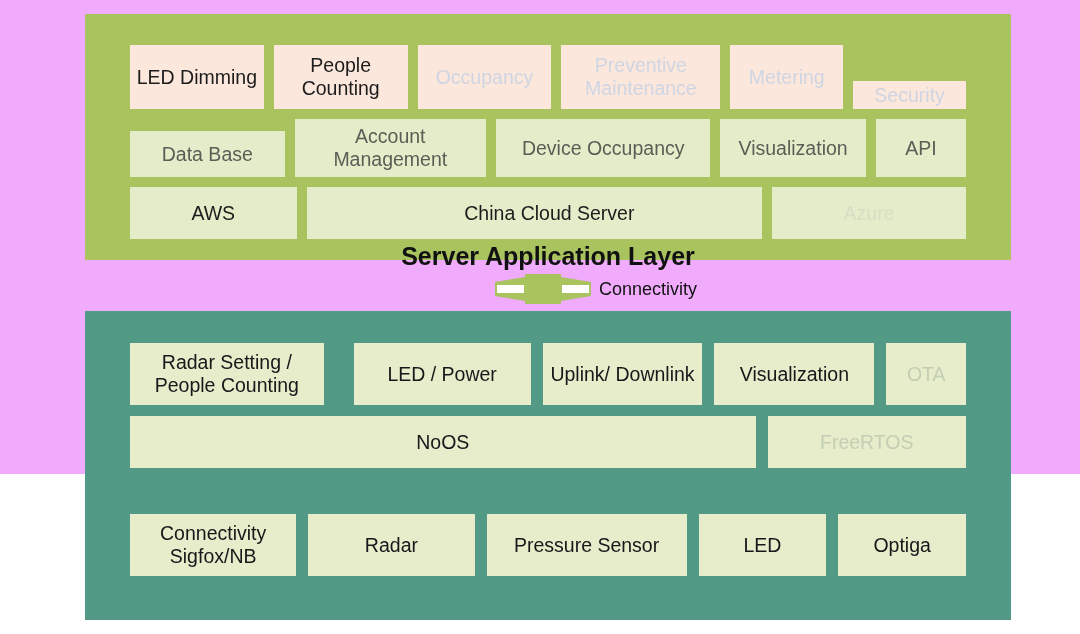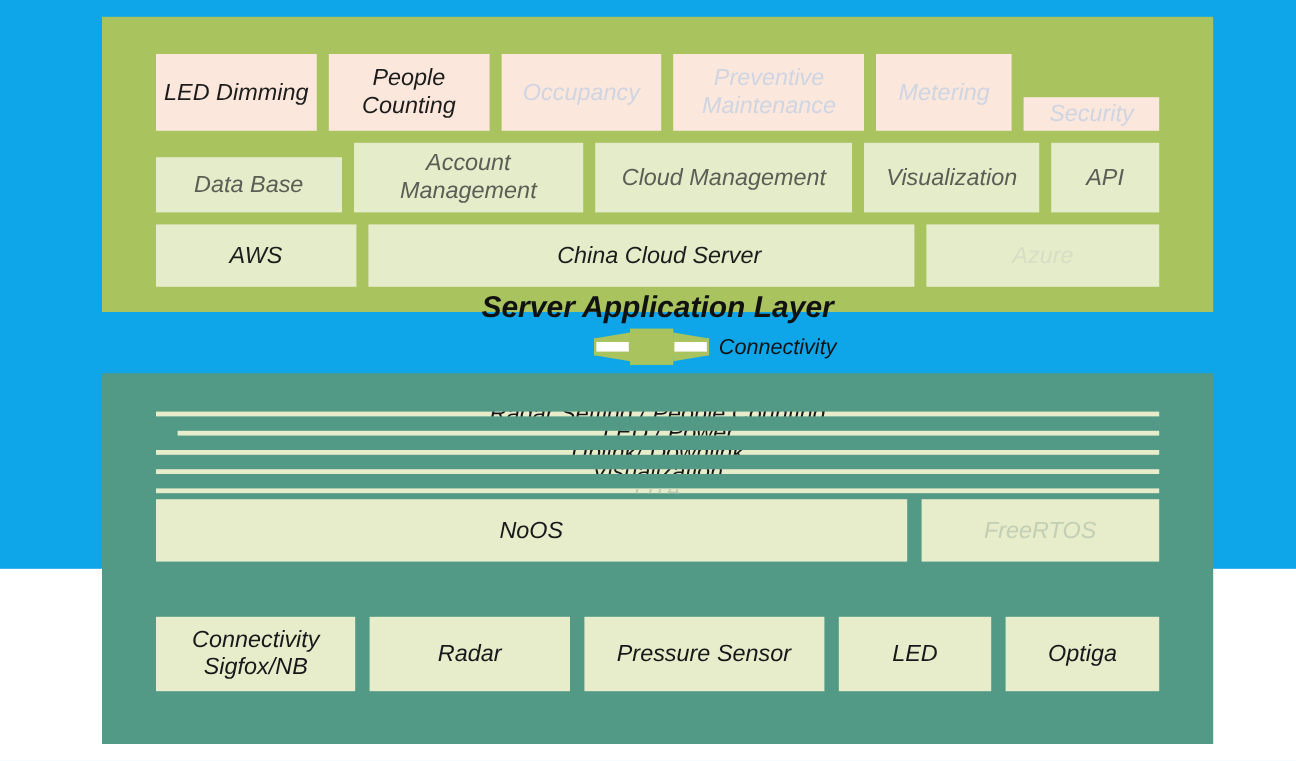--- a/index.html
+++ b/index.html
@@ -12,22 +12,21 @@
     height: 634px;
     font-family: "Liberation Sans", sans-serif;
     overflow: hidden;
     position: relative;
   }
 
   #canvas {
     position: relative;
     width: 1080px;
     height: 474px;
-    background: #0ea5e9;
-    font-style: italic;
+    background: #f0abfc;
   }
 
   
   .panel {
     position: absolute;
     box-sizing: border-box;
   }
   #server-panel {
     left: 85px;
     top: 14px;
@@ -99,21 +98,21 @@
   .box.fw.muted {
     color: #c3cfb4;
   }
 
   
   #row-apps     { top: 31px;  height: 64px; gap: 10px; }
   #row-services { top: 105px; height: 58px; gap: 10px; }
   #row-clouds   { top: 173px; height: 52px; gap: 10px; }
 
   
-  #row-fw-modules { top: 32px;  height: 62px; gap: 12px; flex-direction: column; }
+  #row-fw-modules { top: 32px;  height: 62px; gap: 12px; }
   #row-os         { top: 105px; height: 52px; gap: 12px; }
   #row-hw         { top: 203px; height: 62px; gap: 12px; }
 
   
   .layer-title {
     position: absolute;
     left: 0;
     right: 0;
     text-align: center;
     font-weight: bold;
@@ -158,21 +157,21 @@
         <div class="box app" style="flex: 1.45 1 0px;">People Counting</div>
         <div class="box app muted" style="flex: 1.45 1 0px;">Occupancy</div>
         <div class="box app muted" style="flex: 1.75 1 0px;">Preventive Maintenance</div>
         <div class="box app muted" style="flex: 1.2 1 0px;">Metering</div>
         <div class="box app muted" style="flex: 1.2 1 0px; margin-top: 36px;">Security</div>
       </div>
 
     <div class="row" id="row-services">
         <div class="box svc" style="flex: 1.55 1 0px; margin-top: 12px;">Data Base</div>
         <div class="box svc" style="flex: 1.95 1 0px;">Account Management</div>
-        <div class="box svc" style="flex: 2.2 1 0px;">Cloud Management</div>
+        <div class="box svc" style="flex: 2.2 1 0px;">Device Occupancy</div>
         <div class="box svc" style="flex: 1.45 1 0px;">Visualization</div>
         <div class="box svc" style="flex: 0.85 1 0px;">API</div>
       </div>
 
     <div class="row" id="row-clouds">
         <div class="box cloud" style="flex: 1.7 1 0px;">AWS</div>
         <div class="box cloud" style="flex: 4.55 1 0px; padding-left: 36px;">China Cloud Server</div>
         <div class="box cloud muted" style="flex: 2 1 0px;">Azure</div>
       </div>
 

